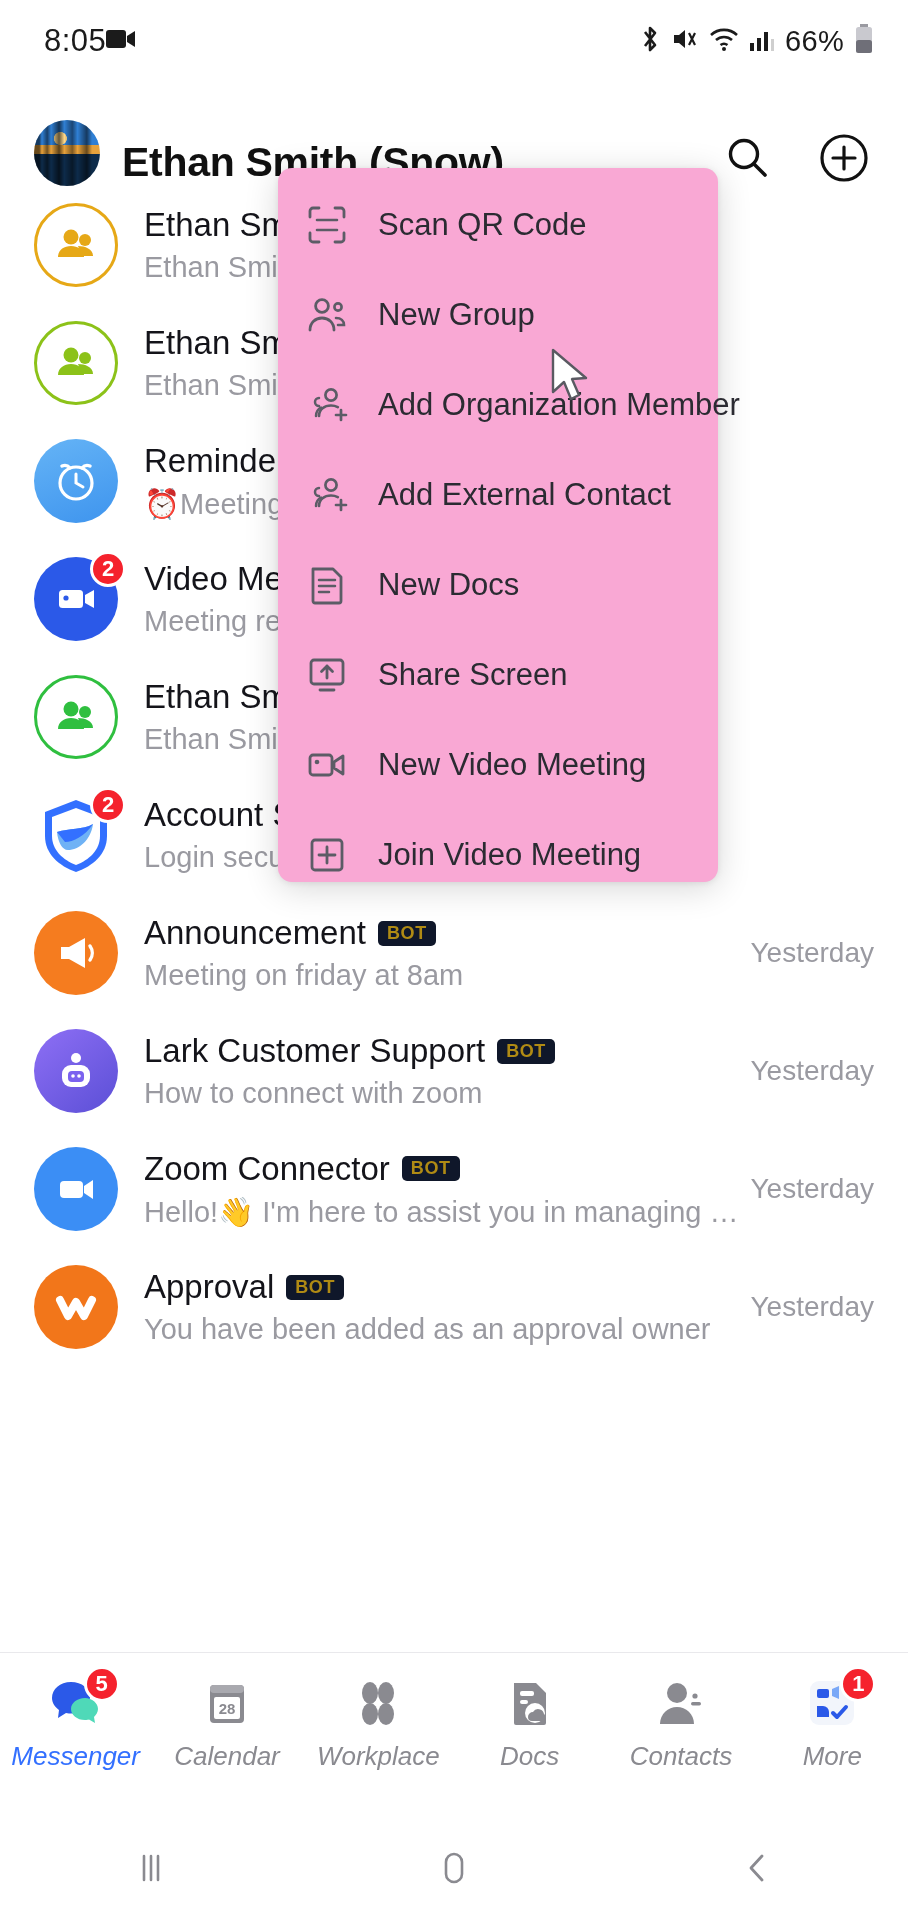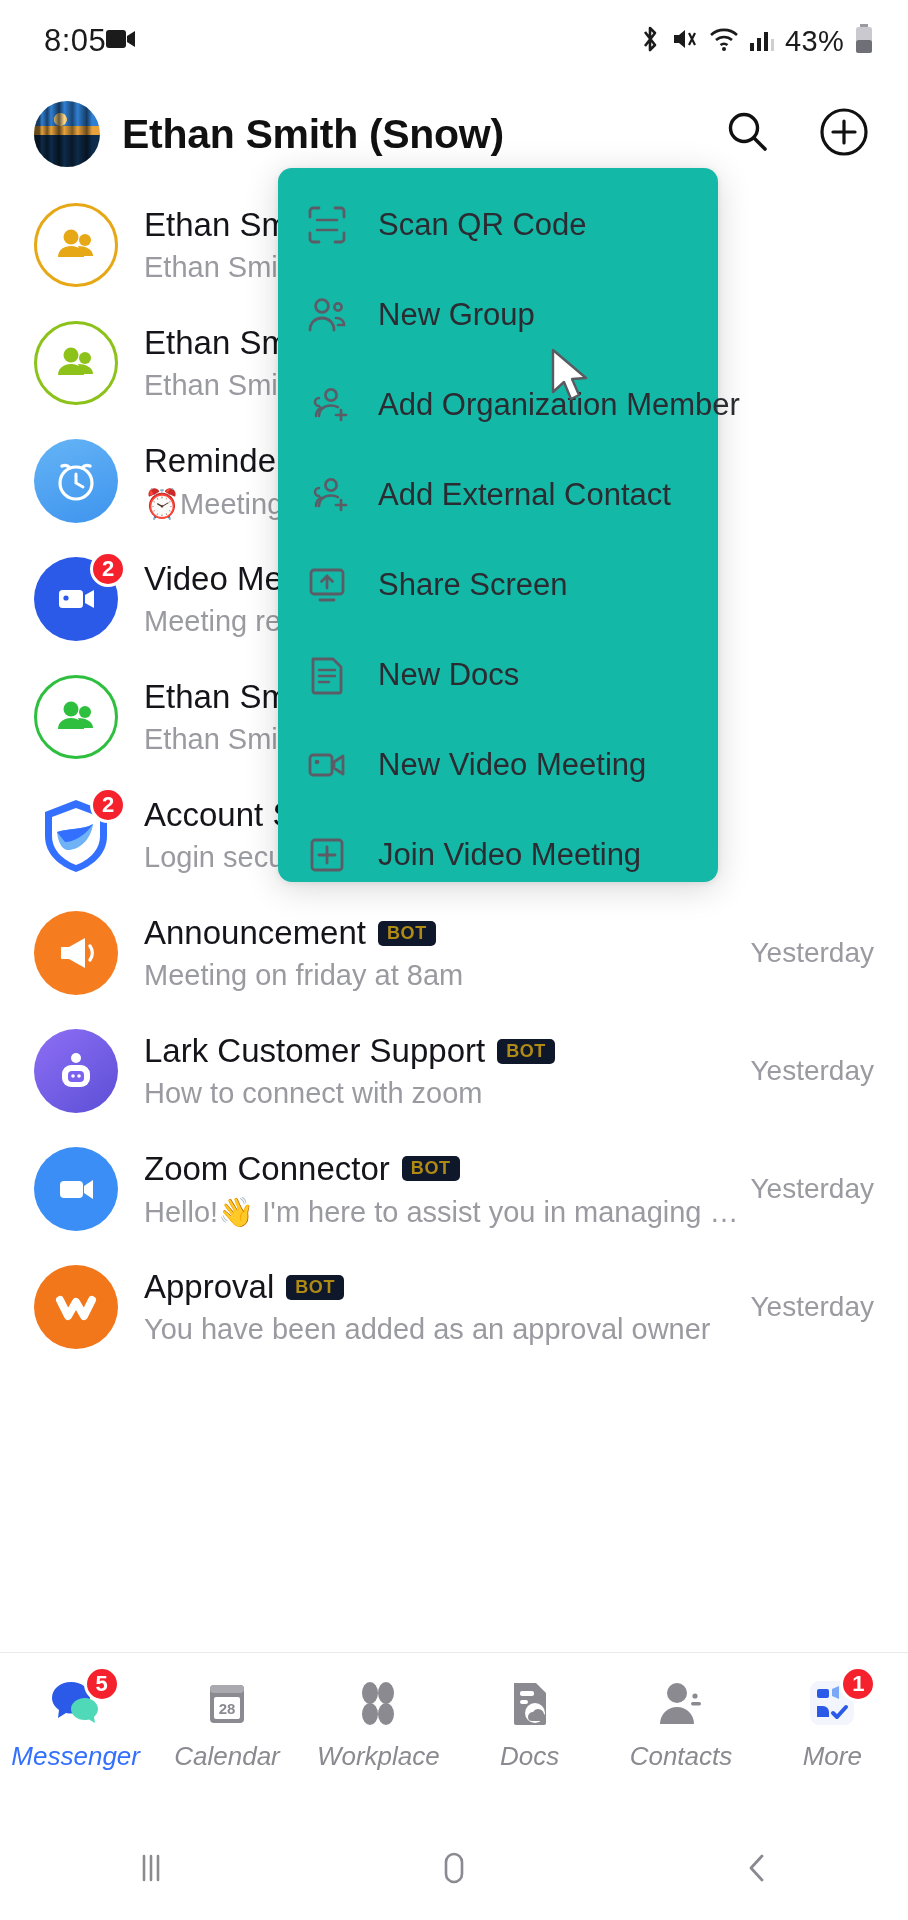--- a/index.html
+++ b/index.html
@@ -19,21 +19,21 @@
   }
   .sb-left { display:flex; align-items:center; gap:0; }
   .sb-time { font-size:31px; font-weight:400; letter-spacing:.5px; color:#1b1b1b; }
   .sb-right { display:flex; align-items:center; gap:10px; }
   .sb-pct { font-size:29px; color:#1b1b1b; letter-spacing:.3px; }
   .sb-ic { display:block; }
 
   
   .header {
     position:absolute; top:82px; left:0; width:908px; height:104px;
-    display:flex; align-items:center; padding:0 38px 0 34px;
+    display:flex; align-items:flex-end; padding:0 38px 0 34px;
   }
   .avatar {
     width:66px; height:66px; border-radius:50%;
     background:
       radial-gradient(circle at 40% 28%, #ffd98a 0 10%, transparent 11%),
       linear-gradient(#2f7fd4 0 38%, #e7a23c 38% 52%, #0d2b4a 52% 100%);
     flex:0 0 auto; overflow:hidden; position:relative;
   }
   .avatar::after{
     content:""; position:absolute; inset:0;
@@ -67,21 +67,21 @@
   .rowtime { font-size:28px; color:#9a9aa1; white-space:nowrap; flex:0 0 auto; }
   .unread {
     position:absolute; top:-6px; right:-8px; min-width:36px; height:36px; border-radius:18px;
     background:#f5222d; color:#fff; font-size:22px; font-weight:700;
     display:flex; align-items:center; justify-content:center; border:3px solid #fff; padding:0 6px;
   }
 
   
   .menu {
     position:absolute; left:278px; top:168px; width:440px; height:714px;
-    background:#14b8a6; border-radius:14px;
+    background:#f9a8d4; border-radius:14px;
     box-shadow: 0 6px 34px rgba(0,0,0,.16), 0 1px 6px rgba(0,0,0,.08);
     padding:12px 0; z-index:40;
   }
   .menuitem { height:90px; display:flex; align-items:center; padding:0 0 0 26px; }
   .mi-icon { width:46px; height:46px; flex:0 0 auto; display:flex; align-items:center; justify-content:center; }
   .mi-label { margin-left:28px; font-size:31px; color:#2b2b32; white-space:nowrap; }
 
   .cursor { position:absolute; left:550px; top:348px; z-index:60; }
 
   
@@ -143,21 +143,21 @@
         </svg>
       </span>
       <span class="sb-ic">
         <svg width="26" height="26" viewBox="0 0 26 26">
           <rect x="1" y="17" width="4" height="8" fill="#1b1b1b"></rect>
           <rect x="8" y="12" width="4" height="13" fill="#1b1b1b"></rect>
           <rect x="15" y="6" width="4" height="19" fill="#1b1b1b"></rect>
           <rect x="22" y="13" width="3" height="12" fill="#cfcfcf"></rect>
         </svg>
       </span>
-      <span class="sb-pct">43%</span>
+      <span class="sb-pct">66%</span>
       <span class="sb-ic">
         <svg width="20" height="30" viewBox="0 0 20 30">
           <rect x="6" y="0" width="8" height="3" fill="#9a9aa1"></rect>
           <rect x="2" y="3" width="16" height="26" rx="2.5" fill="#c9c9cf"></rect>
           <rect x="2" y="16" width="16" height="13" rx="2.5" fill="#6f6f78"></rect>
         </svg>
       </span>
     </div>
   </div>
 
@@ -410,36 +410,36 @@
           <path d="M13 14 a4 4 0 1 0 0 8 M10 32 c0-4 2-7 5-8.5" stroke="#5c5c66" stroke-width="2.5" fill="none" stroke-linecap="round"></path>
           <path d="M30 31 h10 M35 26 v10" stroke="#5c5c66" stroke-width="2.7" stroke-linecap="round"></path>
         </svg>
       </span>
       <span class="mi-label">Add External Contact</span>
     </div>
 
     <div class="menuitem">
       <span class="mi-icon">
         <svg width="42" height="42" viewBox="0 0 42 42">
+          <path d="M7 5 h20 l8 8 v24 a2 2 0 0 1-2 2 H9 a2 2 0 0 1-2-2 Z" stroke="#5c5c66" stroke-width="2.8" fill="none" stroke-linejoin="round"></path>
+          <path d="M13 16 h16 M13 22 h16 M13 28 h10" stroke="#5c5c66" stroke-width="2.5" stroke-linecap="round"></path>
+        </svg>
+      </span>
+      <span class="mi-label">New Docs</span>
+    </div>
+
+    <div class="menuitem">
+      <span class="mi-icon">
+        <svg width="42" height="42" viewBox="0 0 42 42">
           <rect x="5" y="6" width="32" height="24" rx="3" stroke="#5c5c66" stroke-width="2.8" fill="none"></rect>
           <path d="M21 24 V12 M15.5 17.5 L21 12 L26.5 17.5" stroke="#5c5c66" stroke-width="2.8" fill="none" stroke-linecap="round" stroke-linejoin="round"></path>
           <path d="M14 36 h14" stroke="#5c5c66" stroke-width="2.8" stroke-linecap="round"></path>
         </svg>
       </span>
       <span class="mi-label">Share Screen</span>
-    </div>
-
-    <div class="menuitem">
-      <span class="mi-icon">
-        <svg width="42" height="42" viewBox="0 0 42 42">
-          <path d="M7 5 h20 l8 8 v24 a2 2 0 0 1-2 2 H9 a2 2 0 0 1-2-2 Z" stroke="#5c5c66" stroke-width="2.8" fill="none" stroke-linejoin="round"></path>
-          <path d="M13 16 h16 M13 22 h16 M13 28 h10" stroke="#5c5c66" stroke-width="2.5" stroke-linecap="round"></path>
-        </svg>
-      </span>
-      <span class="mi-label">New Docs</span>
     </div>
 
     <div class="menuitem">
       <span class="mi-icon">
         <svg width="42" height="42" viewBox="0 0 42 42">
           <rect x="4" y="11" width="22" height="20" rx="3" stroke="#5c5c66" stroke-width="2.8" fill="none"></rect>
           <circle cx="11" cy="18" r="2.3" fill="#5c5c66"></circle>
           <path d="M28 18 L37 12 v18 l-9-6 Z" stroke="#5c5c66" stroke-width="2.8" fill="none" stroke-linejoin="round"></path>
         </svg>
       </span>

